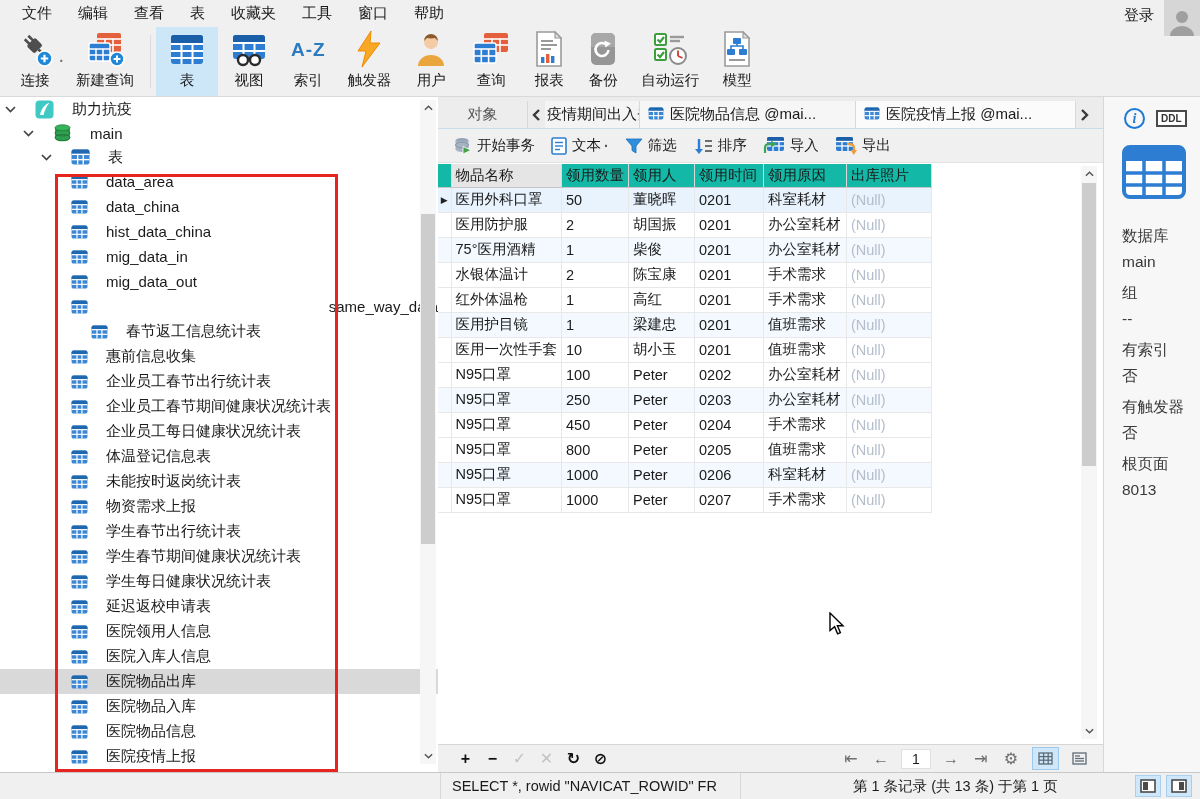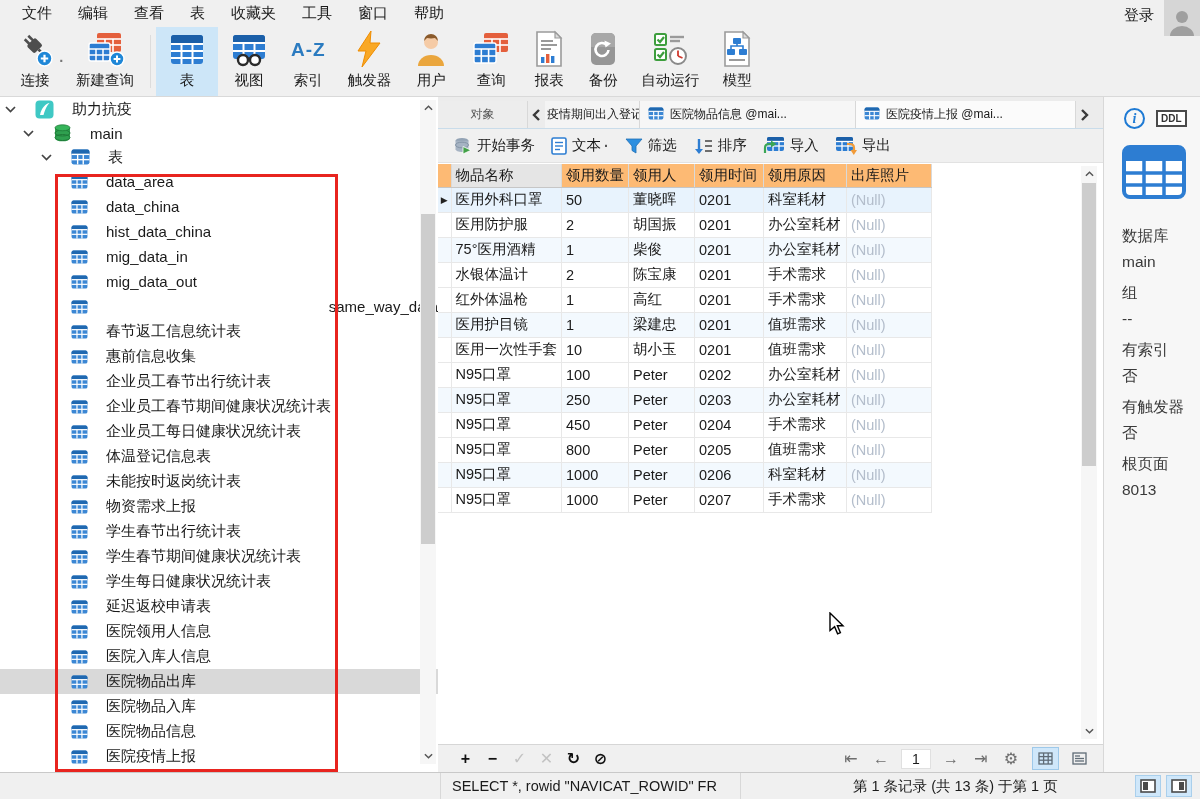--- a/index.html
+++ b/index.html
@@ -31,35 +31,35 @@
   .red-box { position:absolute; left:55px; top:77px; width:283px; height:598px; border:3px solid #e8241f; pointer-events:none; }
 
   .scrollbar { position:absolute; width:16px; background:#f6f6f6; }
   .tree-scroll { right:2px; top:3px; bottom:8px; }
   .sb-arrow { position:absolute; left:0; width:16px; height:16px; display:flex; align-items:center; justify-content:center; color:#555; }
   .sb-thumb { position:absolute; left:1px; width:14px; background:#cdcdcd; }
 
   
   .main { position:absolute; left:438px; top:96px; right:97px; bottom:27px; background:#fff; border-top:1px solid #d9d9d9; }
   .tabbar { height:32px; background:#ececec; border-bottom:1px solid #c9dcea; display:flex; align-items:stretch; padding-top:4px; }
-  .tab { display:flex; align-items:center; gap:6px; padding:0 8px; font-size:12px; border-right:1px solid #d8d8d8; overflow:hidden; white-space:nowrap; }
+  .tab { display:flex; align-items:center; gap:6px; padding:0 8px; font-size:15px; border-right:1px solid #d8d8d8; overflow:hidden; white-space:nowrap; }
   .tab-objects { width:90px; justify-content:center; background:#ededed; color:#555; }
   .tab-plain { width:95px; background:#f4f4f4; padding-left:2px; }
   .tab-icon1 { width:216px; background:#f6f6f6; }
   .tab-icon2 { width:220px; background:#fbfbfb; }
   .tab-scroll { width:17px; display:flex; align-items:center; justify-content:center; background:#ececec; }
 
   .grid-toolbar { height:34px; background:#f0f0f0; border-bottom:1px solid #e2e2e2; display:flex; align-items:center; padding-left:8px; font-size:14.5px; }
   .gt-item { display:flex; align-items:center; gap:5px; padding:0 8px; height:100%; }
   .gt-dot { color:#555; font-weight:bold; margin-left:-2px; }
 
   .grid-wrap { position:absolute; top:67px; left:0; right:0; bottom:28px; background:#fff; overflow:hidden; }
   table { border-collapse:collapse; table-layout:fixed; font-size:14.5px; }
   th, td { height:25px; padding:0 4px; text-align:left; font-weight:normal; white-space:nowrap; overflow:hidden; }
-  th { height:23px; background:#fdba74; border-right:1px solid #d9d9d9; border-bottom:1px solid #c6c6c6; }
+  th { height:23px; background:#14b8a6; border-right:1px solid #d9d9d9; border-bottom:1px solid #c6c6c6; }
   th.selcol { background:#e5e5e5; }
   th.marker, td.marker { padding:0; text-align:center; }
   td { border-right:1px solid #e8e8e8; border-bottom:1px solid #e8e8e8; }
   tr.shaded td { background:#f3f9fe; }
   tr.selrow td { background:#e8f3fd; }
   td.nullv { color:#b3bdcb; }
   td.marker { color:#222; font-size:9px; }
   .grid-scroll { right:6px; top:2px; bottom:5px; }
 
   .record-bar { position:absolute; left:0; right:0; bottom:0; height:28px; background:#f0f0f0; border-top:1px solid #d6d6d6; display:flex; align-items:center; padding:0 10px 0 14px; }
@@ -443,21 +443,21 @@
               <g stroke="#fff" stroke-width="1.3">
                 <line x1="0.5" y1="5" x2="17.5" y2="5"></line>
                 <line x1="0.5" y1="10" x2="17.5" y2="10"></line>
                 <line x1="6.3" y1="5" x2="6.3" y2="14.5"></line>
                 <line x1="11.6" y1="5" x2="11.6" y2="14.5"></line>
               </g>
             </svg>
           </span>
           <span>same_way_data</span>
         </div>
-        <div class="tree-row tree-item" style="padding-left: 71px;">
+        <div class="tree-row tree-item" style="padding-left: 91px;">
           <span style="display: inline-flex;">
             <svg width="17" height="14" viewBox="0 0 18 15">
               <rect x="0.5" y="0.5" width="17" height="14" rx="2" fill="#3b87d4"></rect>
               <path d="M0.5 5 h17 v-2.5 a2 2 0 0 0 -2 -2 h-13 a2 2 0 0 0 -2 2 z" fill="#1f68b0"></path>
               <g stroke="#fff" stroke-width="1.3">
                 <line x1="0.5" y1="5" x2="17.5" y2="5"></line>
                 <line x1="0.5" y1="10" x2="17.5" y2="10"></line>
                 <line x1="6.3" y1="5" x2="6.3" y2="14.5"></line>
                 <line x1="11.6" y1="5" x2="11.6" y2="14.5"></line>
               </g>

